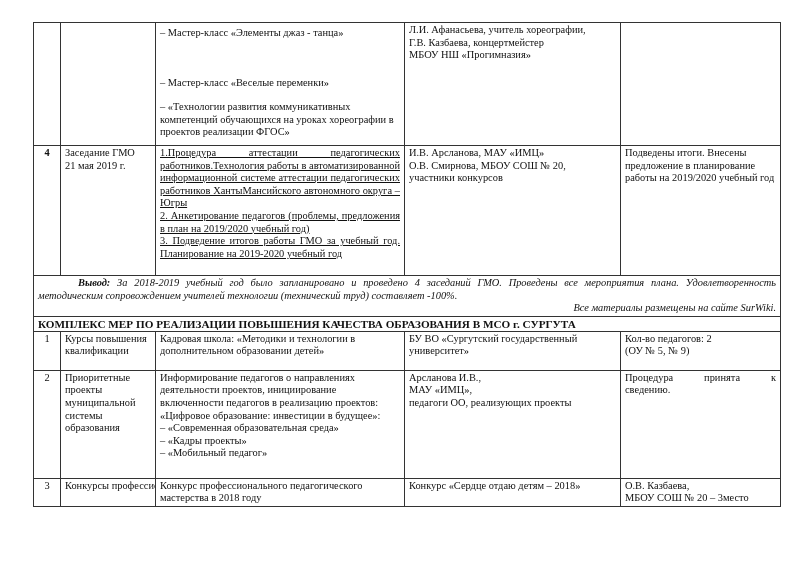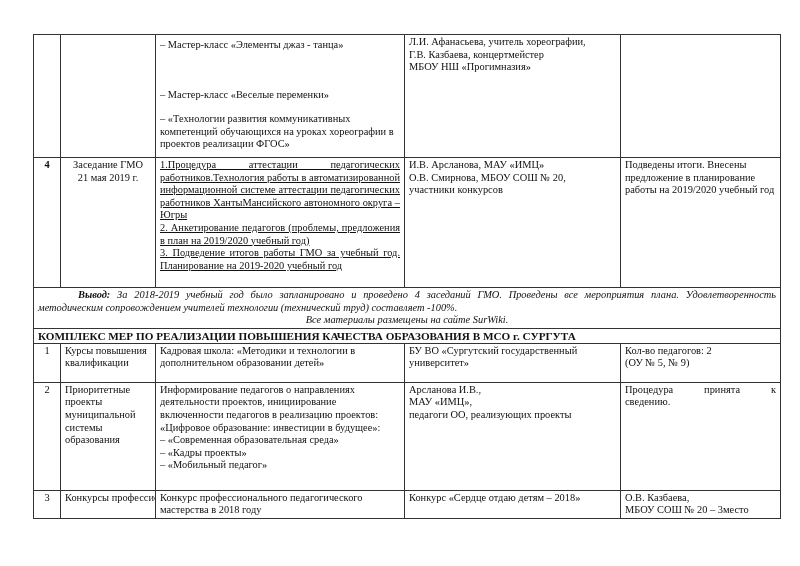--- a/index.html
+++ b/index.html
@@ -1,26 +1,26 @@
 <!DOCTYPE html>
 <html><head>
 <meta charset="utf-8">
 <style>
   html, body { margin: 0; padding: 0; background: #ffffff; }
   body { width: 800px; height: 566px; position: relative; overflow: hidden;
          font-family: "Liberation Serif", "DejaVu Serif", serif; color: #111; }
   .page { position: absolute; left: 0; top: 0; width: 800px; height: 566px; background: #fff; }
-  table.doc { position: absolute; left: 33px; top: 34px; width: 747px;
+  table.doc { position: absolute; left: 33px; top: 22px; width: 747px;
               border-collapse: collapse; table-layout: fixed; font-size: 10.4px; line-height: 12.6px; }
   table.doc td { border: 1.2px solid #333; vertical-align: top; padding: 1px 4px 1px 4px; }
   col.c1 { width: 27px; } col.c2 { width: 95px; } col.c3 { width: 249px; }
   col.c4 { width: 216px; } col.c5 { width: 160px; }
   td.num { text-align: center; font-weight: bold; padding-left: 2px; padding-right: 2px; }
   td.num.plain { font-weight: normal; }
-  td.center { text-align: center; }
+  td.center { }
   td.justify { text-align: justify; text-decoration: underline; }
   .line { display: block; }
   .gap-a { height: 37px; }
   .gap-b { height: 12px; }
   .conclusion { font-style: italic; text-align: justify; padding: 2px 3px; }
   .conclusion b { font-style: italic; margin-left: 40px; }
   .section-head { font-weight: bold; font-size: 11.2px; padding: 0 4px; line-height: 12px; }
   .spread { display: flex; justify-content: space-between; }
   .clip { overflow: hidden; white-space: nowrap; }
 </style>
@@ -71,21 +71,21 @@
       <span class="line">И.В. Арсланова, МАУ «ИМЦ»</span>
       <span class="line">О.В. Смирнова, МБОУ СОШ № 20,</span>
       <span class="line">участники конкурсов</span>
     </td>
     <td>Подведены итоги. Внесены предложение в планирование работы  на 2019/2020 учебный год</td>
   </tr>
 
   <tr>
     <td colspan="5" class="conclusion">
       <b>Вывод:</b><span> За 2018-2019 учебный год было запланировано и проведено 4 заседаний ГМО. Проведены все мероприятия плана. Удовлетворенность методическим сопровождением учителей технологии (технический труд) составляет -100%.</span>
-      <span class="line" style="text-align:center;">Все материалы размещены на сайте SurWiki.</span>
+      <span class="line" style="text-align:right;">Все материалы размещены на сайте SurWiki.</span>
     </td>
   </tr>
 
   <tr>
     <td colspan="5" class="section-head">КОМПЛЕКС МЕР ПО РЕАЛИЗАЦИИ ПОВЫШЕНИЯ КАЧЕСТВА ОБРАЗОВАНИЯ В МСО г. СУРГУТА</td>
   </tr>
 
   <tr style="height:39px;">
     <td class="num plain">1</td>
     <td>Курсы повышения квалификации</td>

